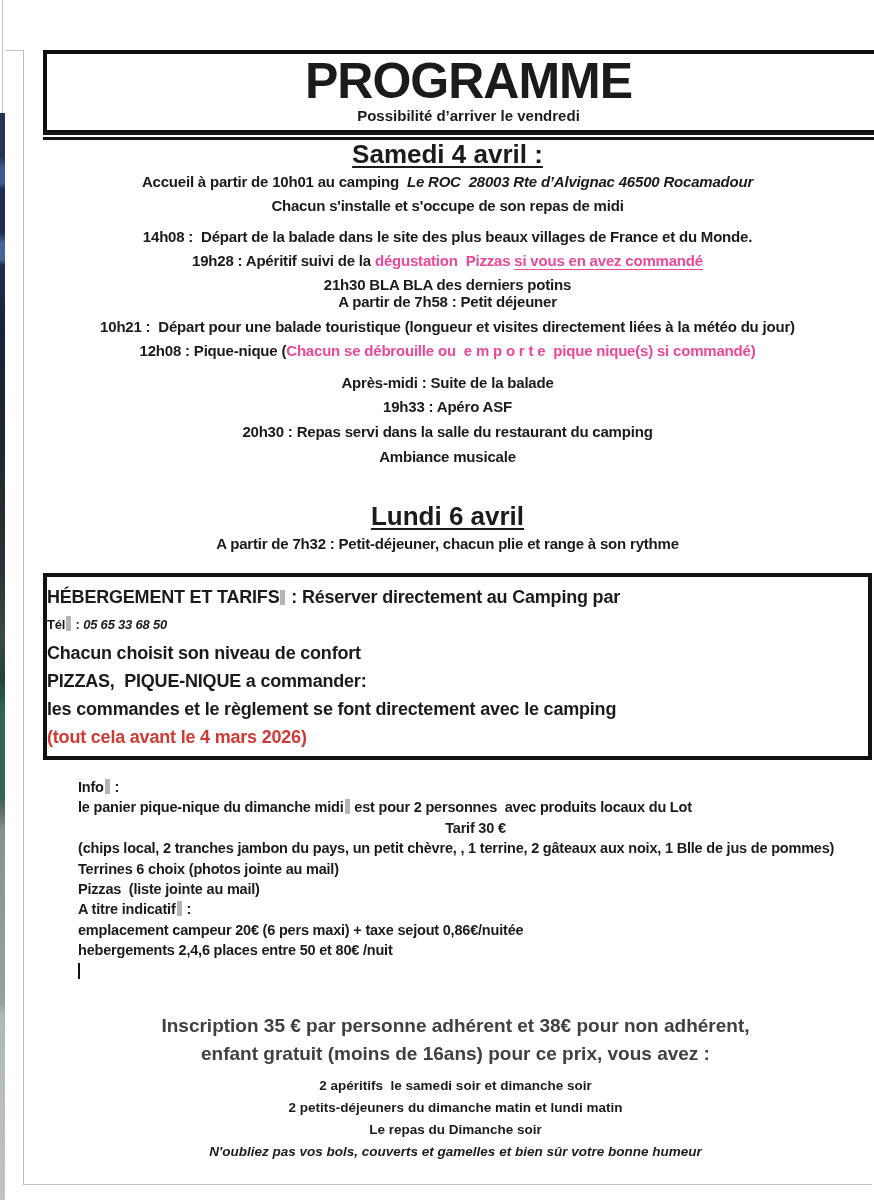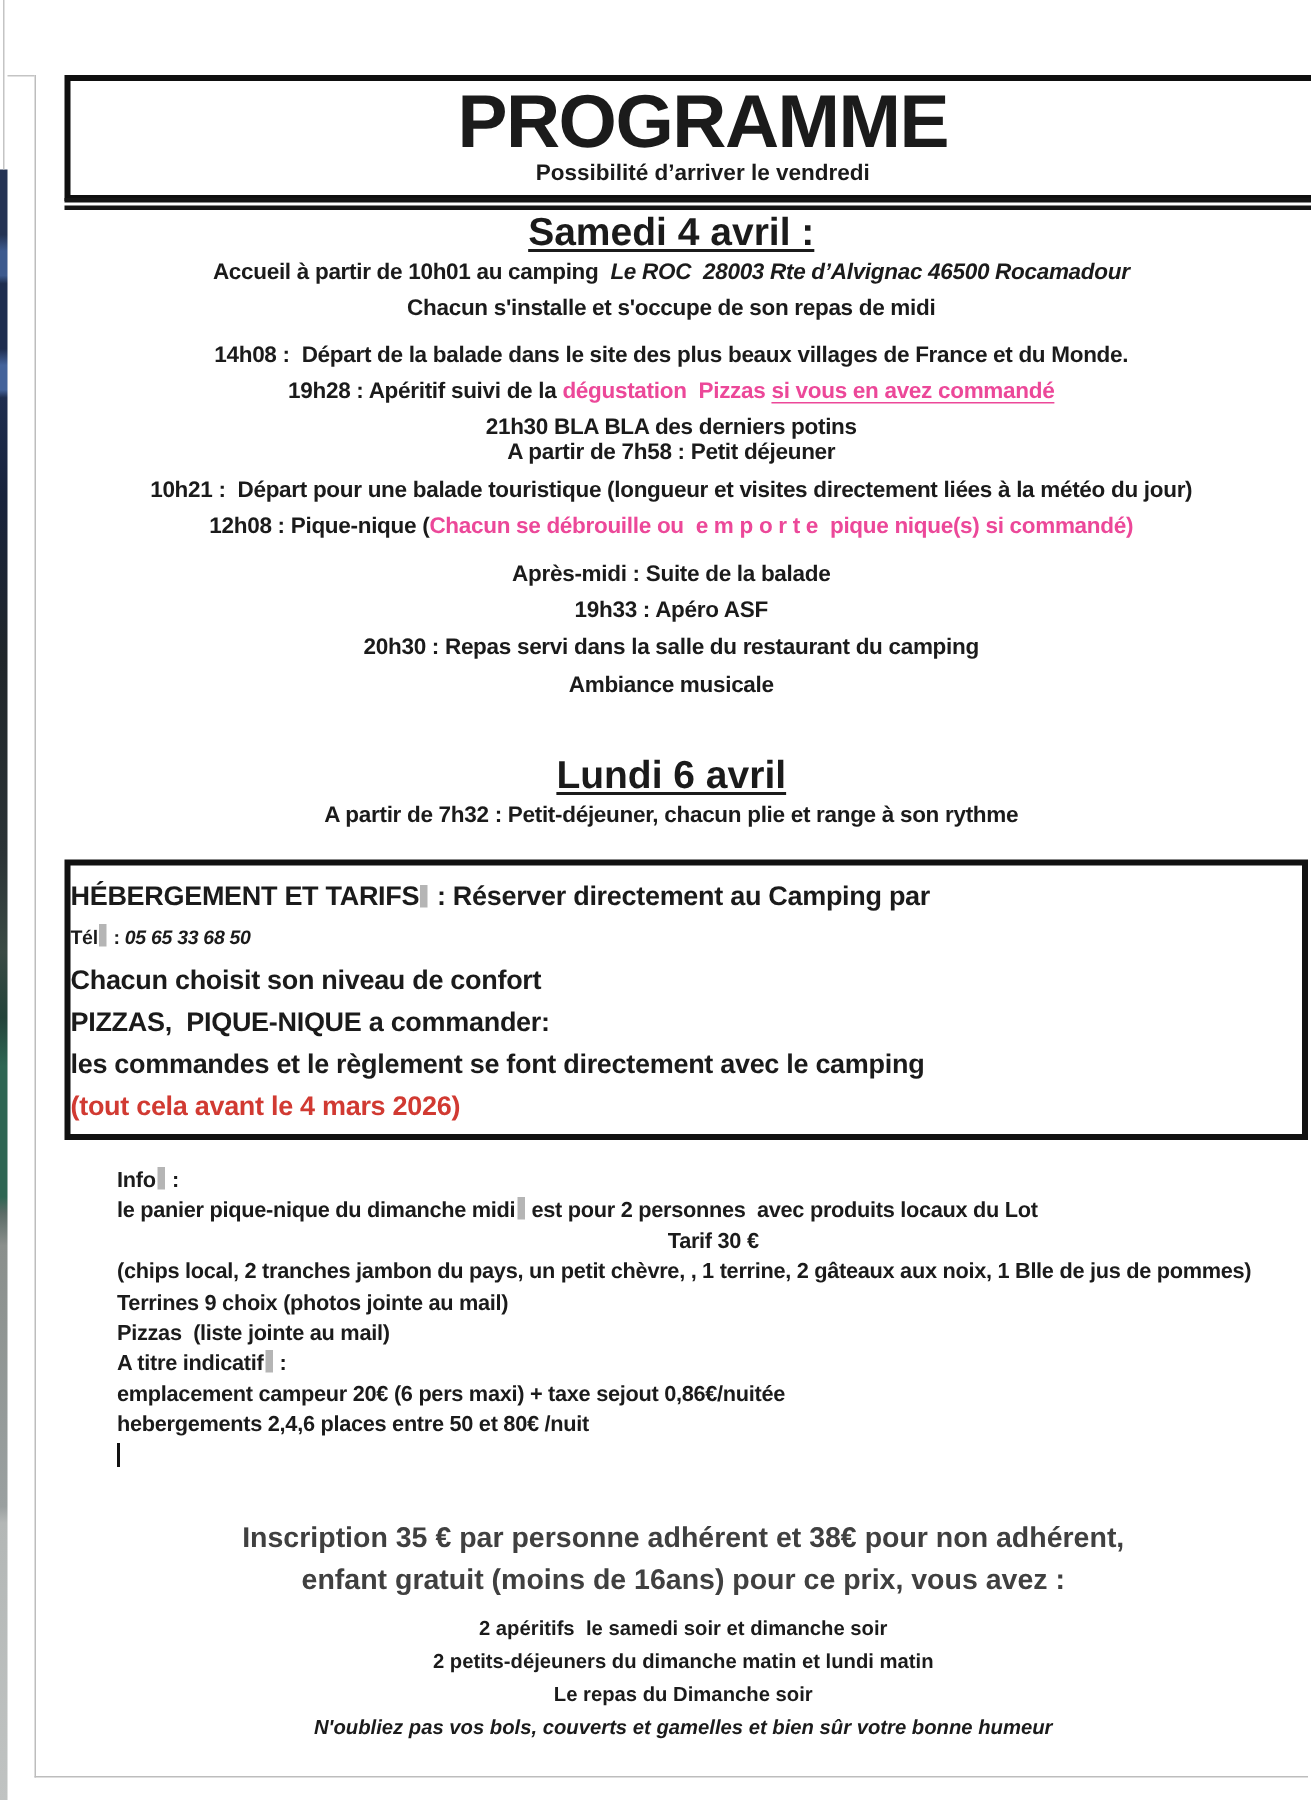--- a/index.html
+++ b/index.html
@@ -104,21 +104,21 @@
     <div class="bk">PIZZAS,  PIQUE-NIQUE a commander:</div>
     <div class="bk">les commandes et le règlement se font directement avec le camping</div>
     <div class="bk red-date">(tout cela avant le 4 mars 2026)</div>
   </div>
 
   <div class="info">
     <div class="in"><span>Info</span><span class="cursor-mark"></span><span> :</span></div>
     <div class="in"><span>le panier pique-nique du dimanche midi</span><span class="cursor-mark"></span><span> est pour 2 personnes  avec produits locaux du Lot</span></div>
     <div class="in center">Tarif 30 €</div>
     <div class="in">(chips local, 2 tranches jambon du pays, un petit chèvre, , 1 terrine, 2 gâteaux aux noix, 1 Blle de jus de pommes)</div>
-    <div class="in">Terrines 9 choix (photos jointe au mail)</div>
+    <div class="in">Terrines 6 choix (photos jointe au mail)</div>
     <div class="in">Pizzas  (liste jointe au mail)</div>
     <div class="in"><span>A titre indicatif</span><span class="cursor-mark"></span><span> :</span></div>
     <div class="in">emplacement campeur 20€ (6 pers maxi) + taxe sejout 0,86€/nuitée</div>
     <div class="in">hebergements 2,4,6 places entre 50 et 80€ /nuit</div>
     <div class="in"><span class="caret"></span></div>
   </div>
 
   <div class="inscription">
     <div class="insc-main">Inscription 35 € par personne adhérent et 38€ pour non adhérent,</div>
     <div class="insc-main">enfant gratuit (moins de 16ans) pour ce prix, vous avez :</div>

